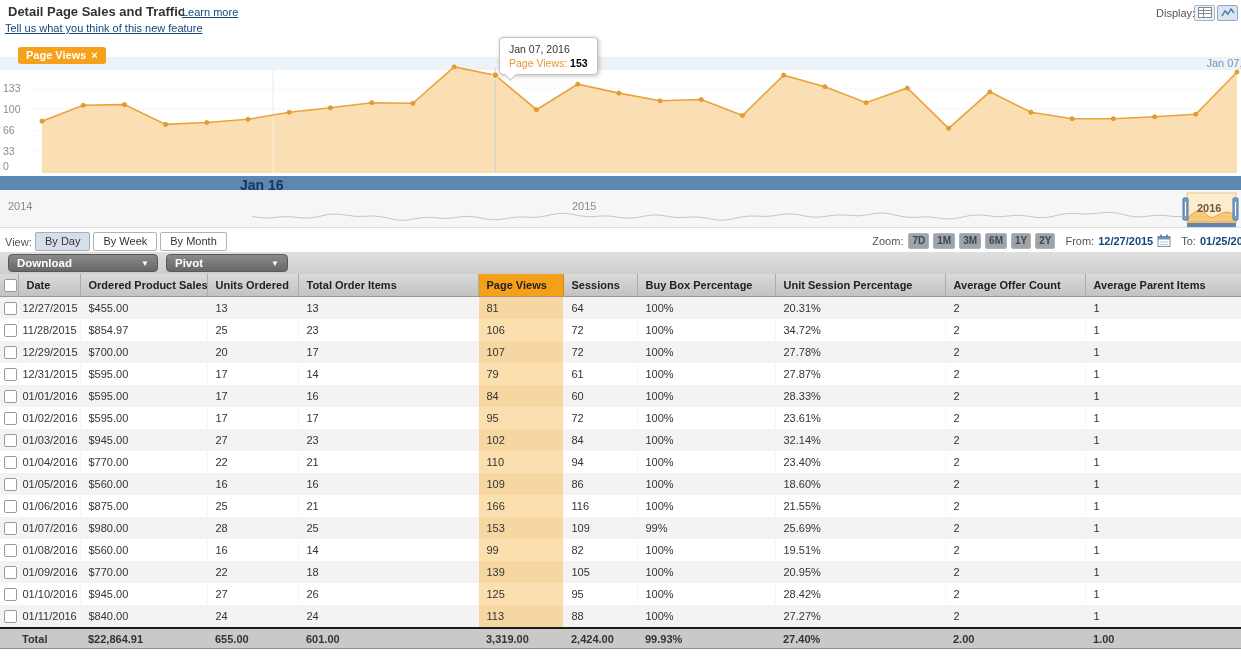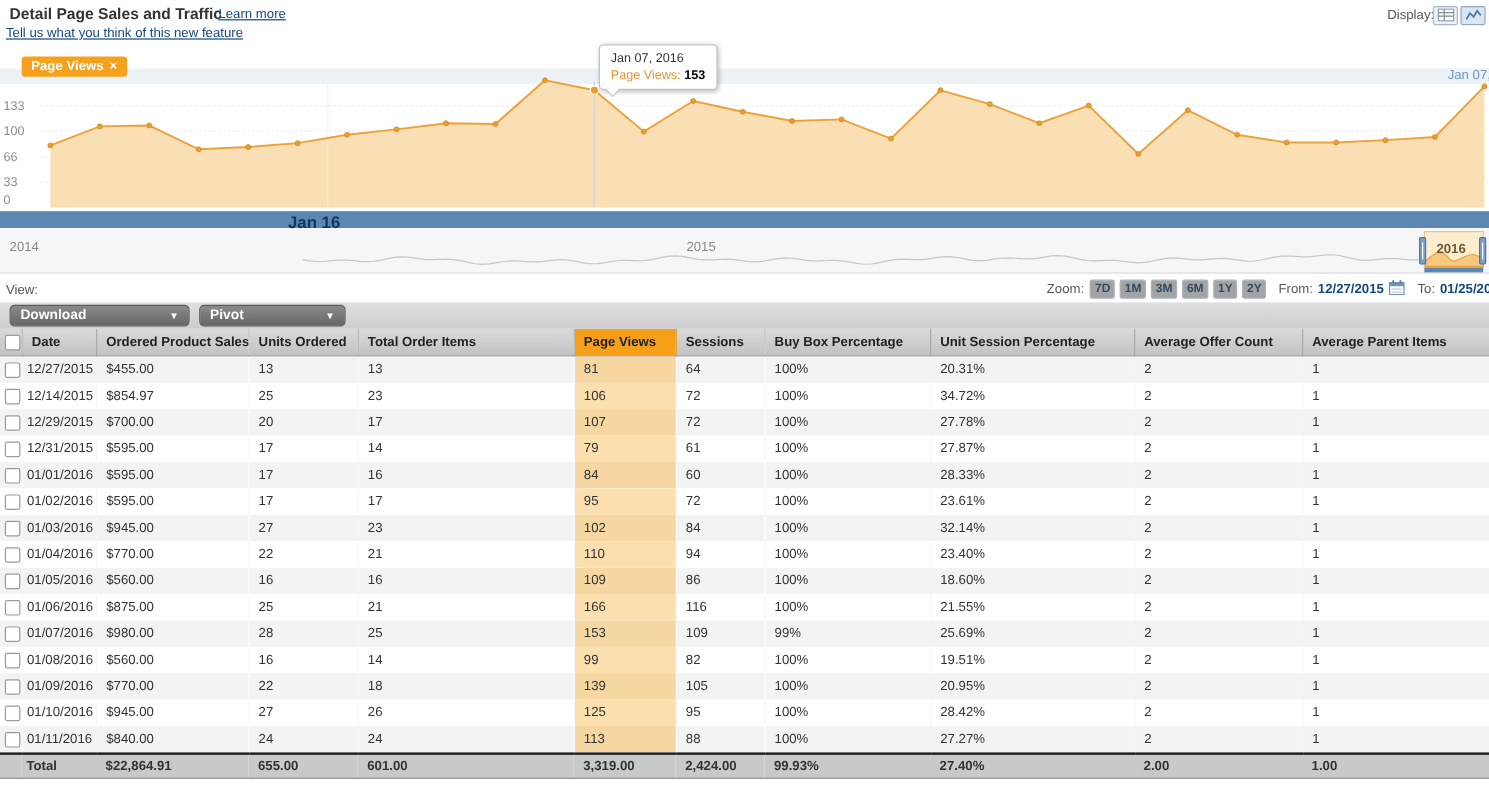--- a/index.html
+++ b/index.html
@@ -192,20 +192,25 @@
         <line x1="1185.5" x2="1185.5" y1="12" y2="26" stroke="#ffffff" stroke-width="1"></line>
         <rect x="1233" y="8" width="5" height="22" rx="1" fill="#7aa0c8" stroke="#4a76a8"></rect>
         <line x1="1235.5" x2="1235.5" y1="12" y2="26" stroke="#ffffff" stroke-width="1"></line>
       </svg>
     <div class="nav-year nav-2014">2014</div>
     <div class="nav-year nav-2015">2015</div>
     <div class="nav-year nav-2016">2016</div>
   </div>
 
   <div class="view-label">View:</div>
+  <div class="view-btns">
+    <button class="vbtn sel">By Day</button>
+    <button class="vbtn">By Week</button>
+    <button class="vbtn">By Month</button>
+  </div>
   <div class="zoom-cluster">
     <span class="zoom-label">Zoom:</span>
     <button class="zbtn">7D</button>
     <button class="zbtn">1M</button>
     <button class="zbtn">3M</button>
     <button class="zbtn">6M</button>
     <button class="zbtn">1Y</button>
     <button class="zbtn">2Y</button>
     <span class="range-field-label">From:</span>
     <span class="date-val">12/27/2015</span>
@@ -282,21 +287,21 @@
           <td>13</td>
           <td class="pv">81</td>
           <td>64</td>
           <td>100%</td>
           <td>20.31%</td>
           <td>2</td>
           <td>1</td>
         </tr>
         <tr>
           <td class="cb-cell"><span class="cb"></span></td>
-          <td class="date">12/14/2015</td>
+          <td class="date">11/28/2015</td>
           <td>$854.97</td>
           <td>25</td>
           <td>23</td>
           <td class="pv">106</td>
           <td>72</td>
           <td>100%</td>
           <td>34.72%</td>
           <td>2</td>
           <td>1</td>
         </tr>

